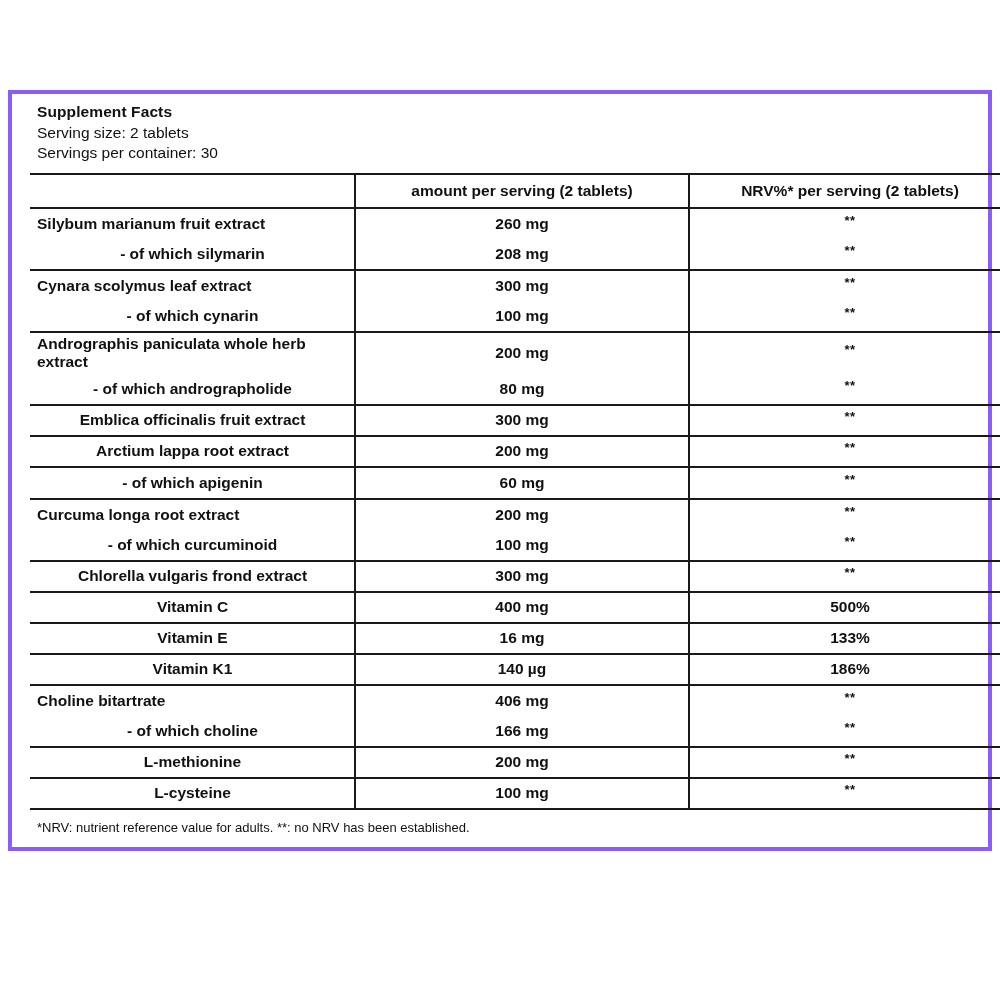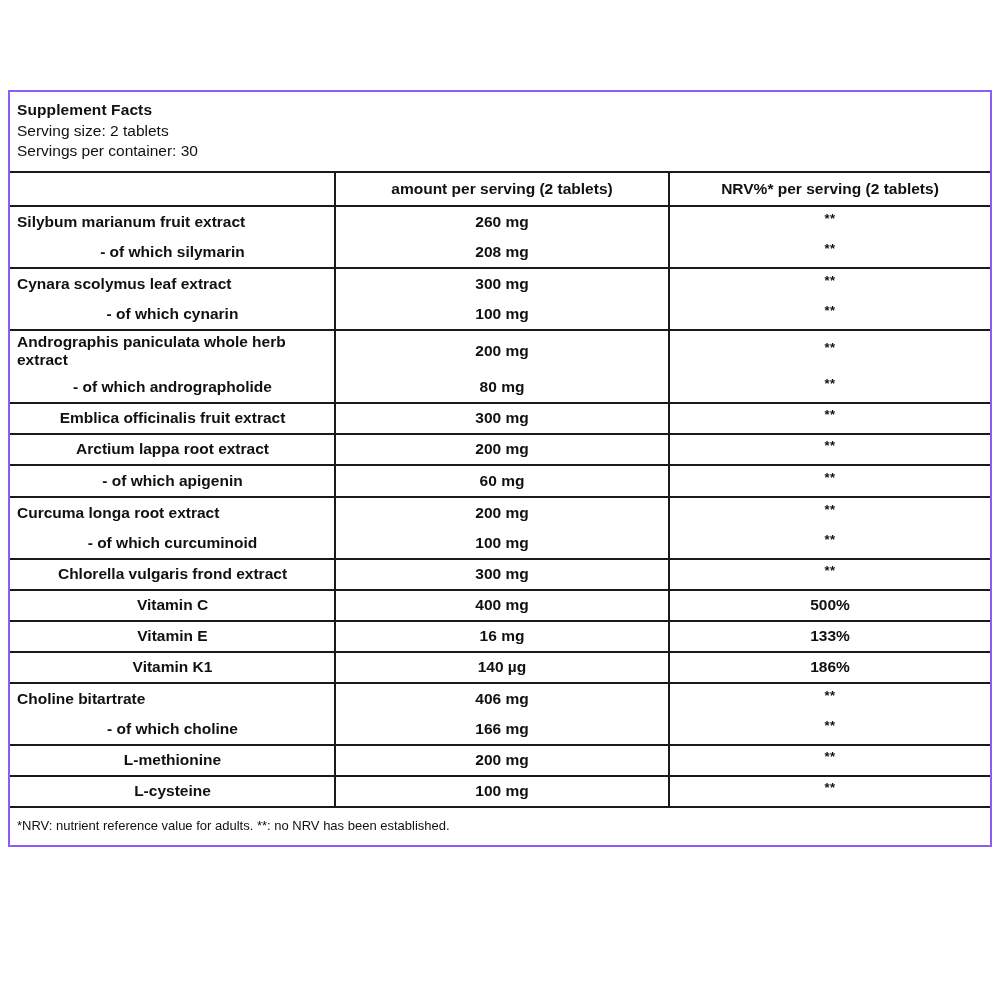--- a/index.html
+++ b/index.html
@@ -20,23 +20,24 @@
     width: 1000px;
     height: 1000px;
   }
 
   
   #panel {
     position: absolute;
     left: 8px;
     top: 90px;
     width: 984px;
-    border: 2px solid #8b5cf6;
+    border: 4px solid #8b5cf6;
     box-sizing: border-box;
     background: #fff;
+    padding-left: 18px;
   }
 
   table.facts {
     width: 100%;
     border-collapse: collapse;
     table-layout: fixed;
   }
 
   table.facts col.c-name   { width: 325px; }
   table.facts col.c-amount { width: 334px; }

